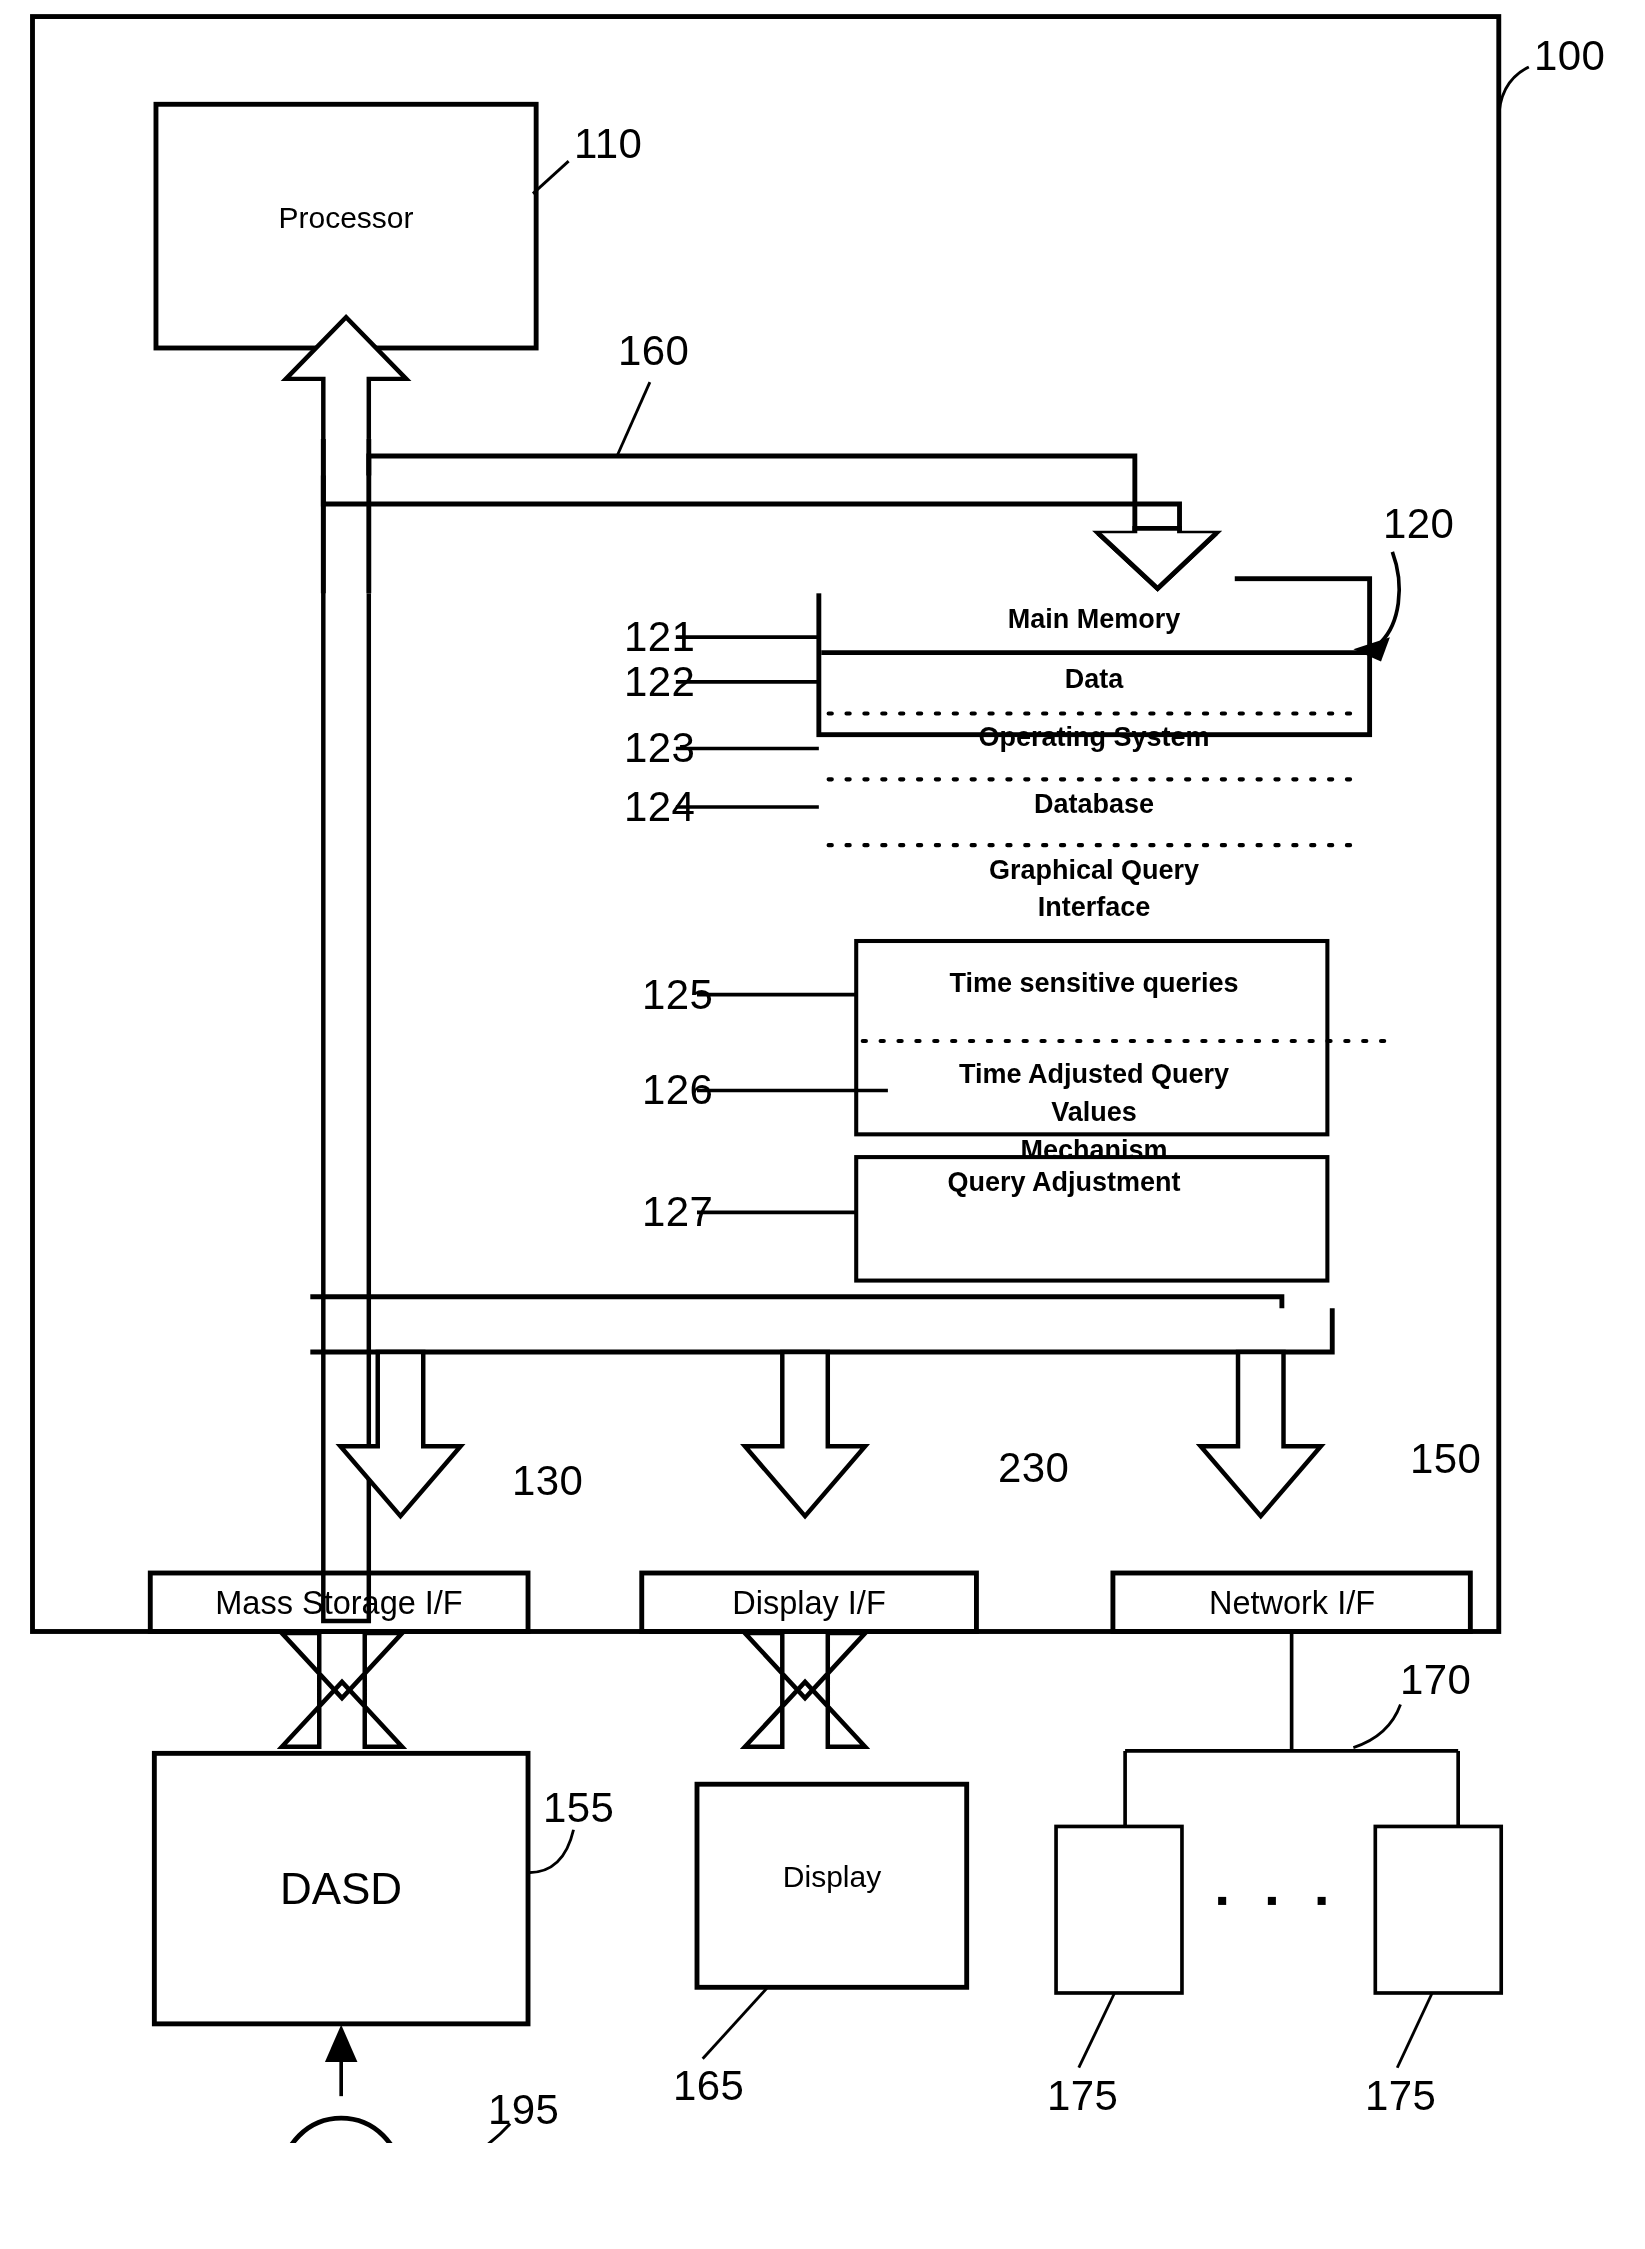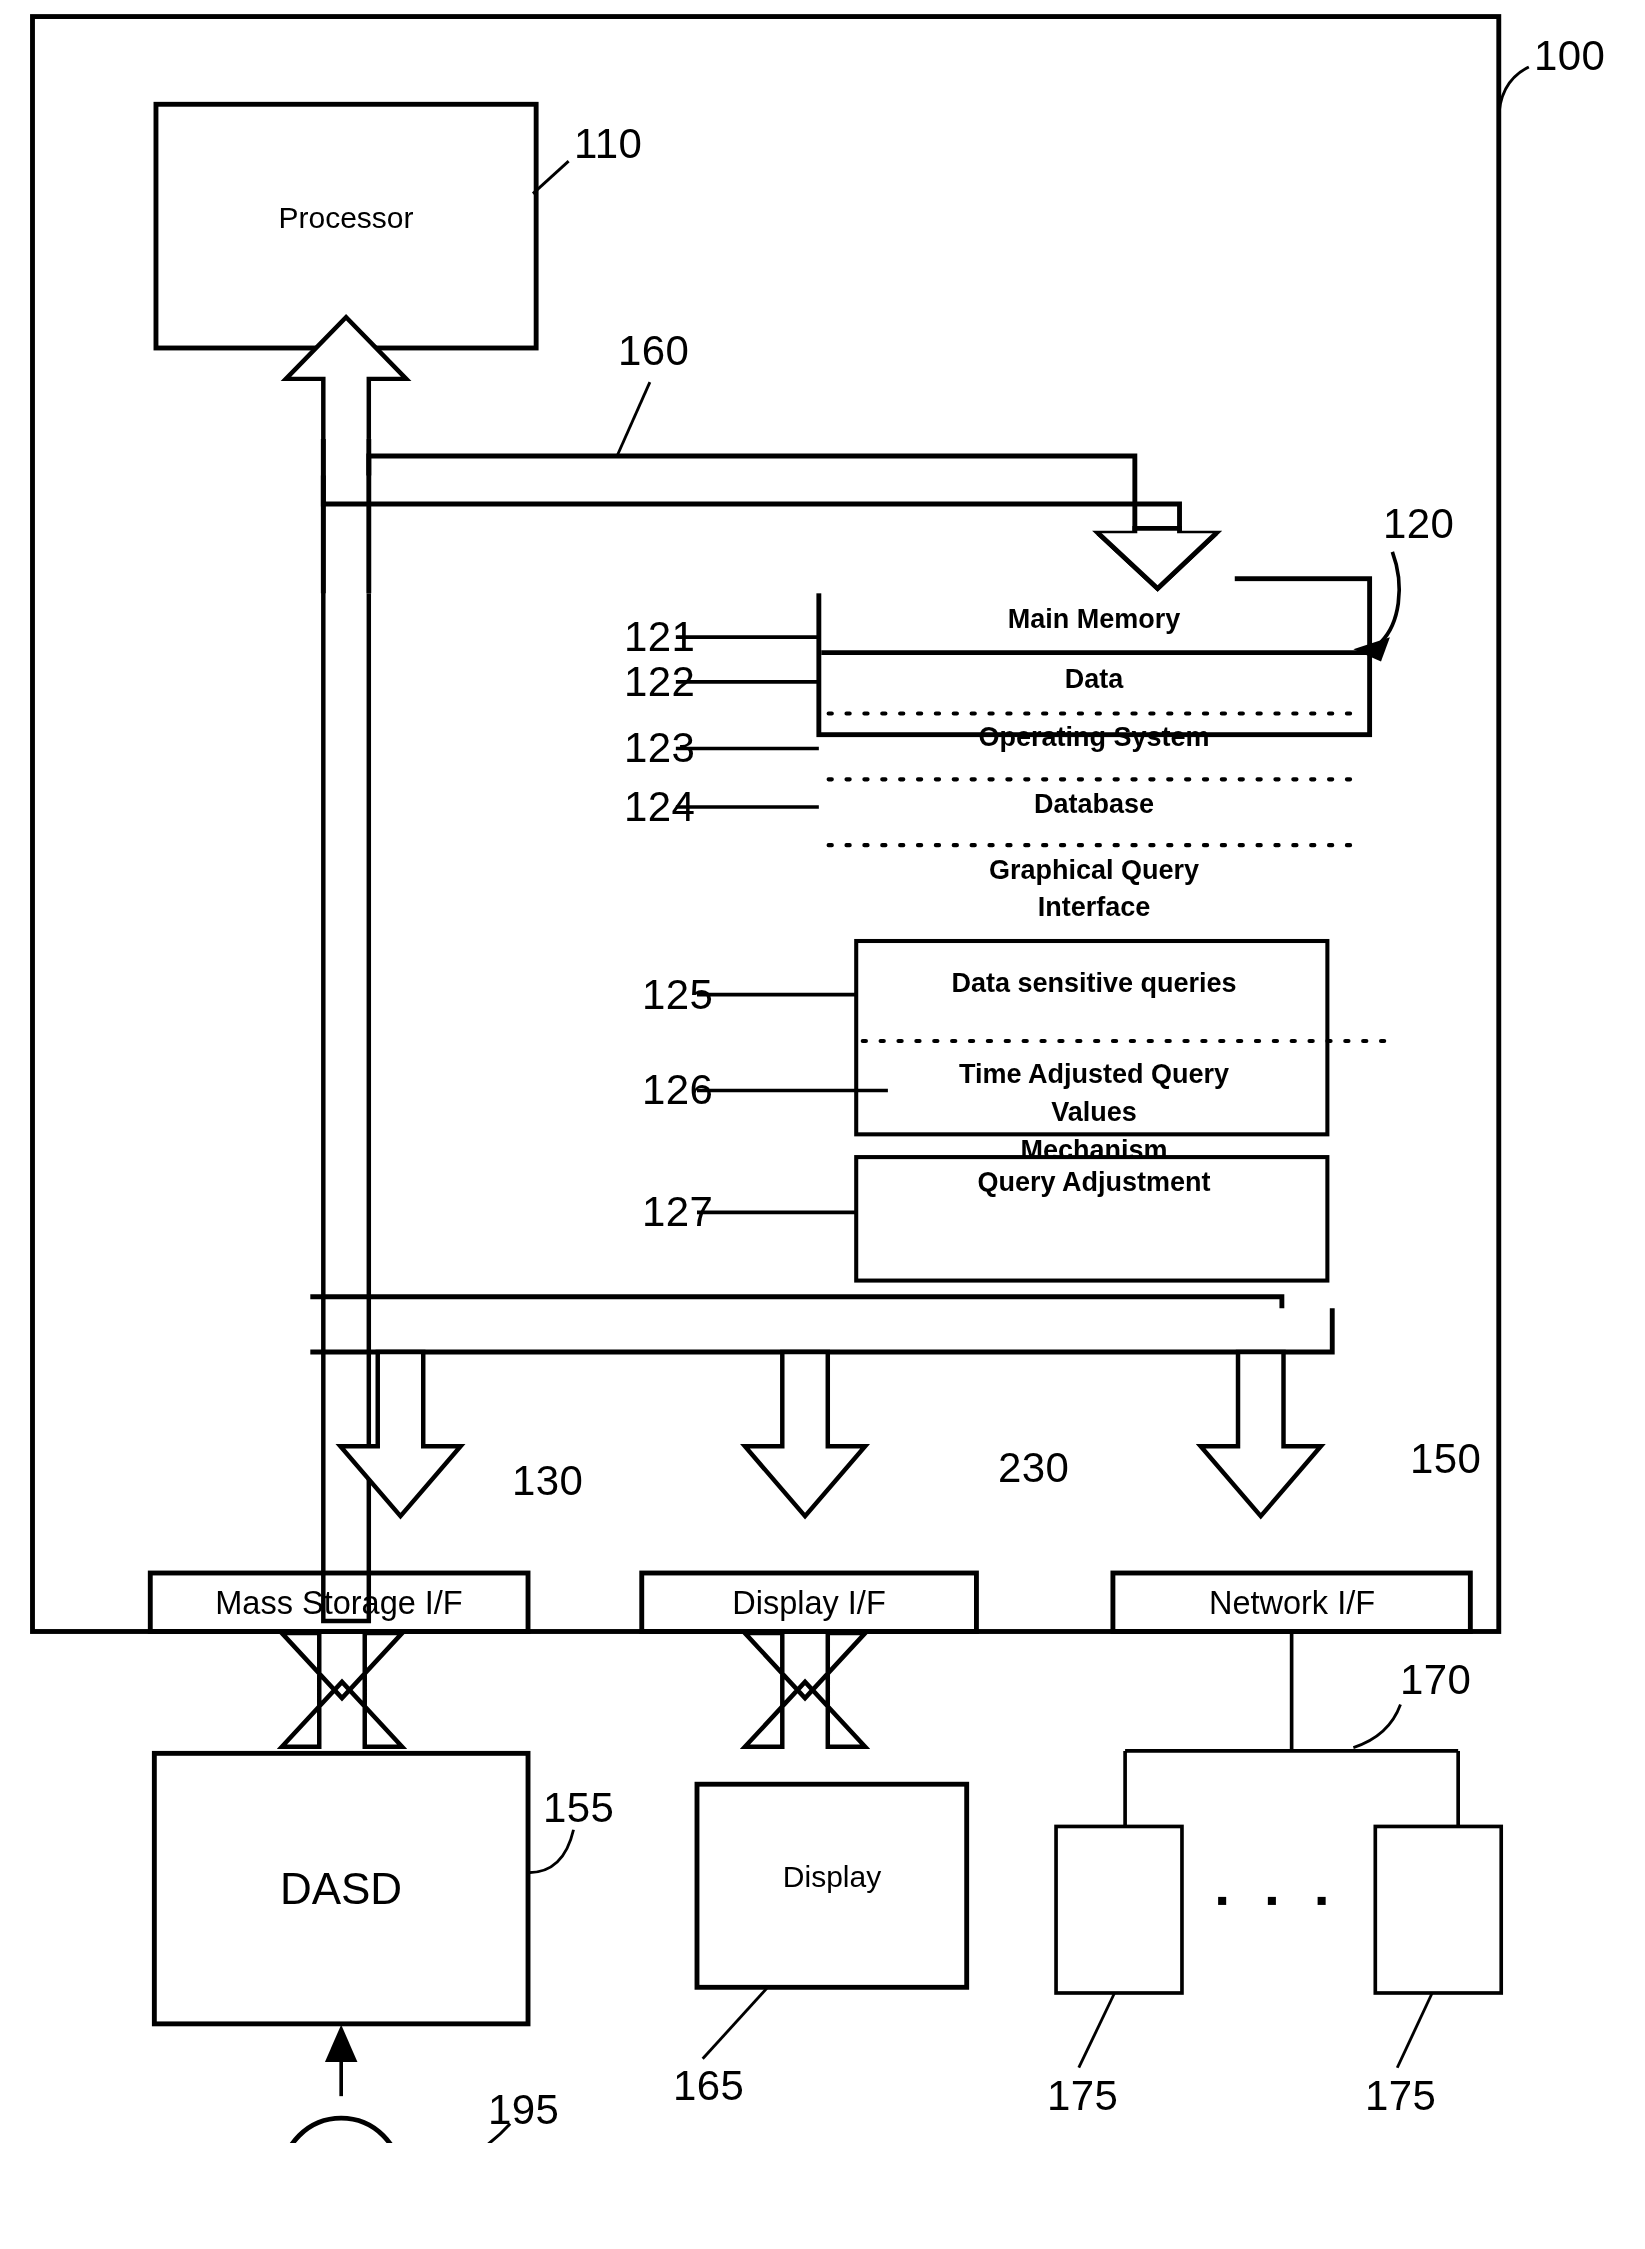--- a/index.html
+++ b/index.html
@@ -170,26 +170,26 @@
 
   <div class="lbl bcap center" style="left:1094px;top:605px;">Main Memory</div>
 
   <div class="lbl bcap center" style="left:1094px;top:665px;">Data</div>
   <div class="lbl bcap center" style="left:1094px;top:723px;">Operating System</div>
   <div class="lbl bcap center" style="left:1094px;top:790px;">Database</div>
 
   <div class="lbl bcap center" style="left:1094px;top:856px;">Graphical Query</div>
   <div class="lbl bcap center" style="left:1094px;top:893px;">Interface</div>
 
-  <div class="lbl bcap center" style="left:1094px;top:969px;">Data sensitive queries</div>
+  <div class="lbl bcap center" style="left:1094px;top:969px;">Time sensitive queries</div>
 
   <div class="lbl bcap center" style="left:1094px;top:1060px;">Time Adjusted Query</div>
   <div class="lbl bcap center" style="left:1094px;top:1098px;">Values</div>
 
-  <div class="lbl bcap center" style="left:1094px;top:1168px;">Query Adjustment</div>
+  <div class="lbl bcap center" style="left:1064px;top:1168px;">Query Adjustment</div>
   <div class="lbl bcap center" style="left:1094px;top:1136px;">Mechanism</div>
 
   <div class="lbl bcap2 center" style="left:339px;top:1586px;">Mass Storage I/F</div>
   <div class="lbl bcap2 center" style="left:809px;top:1586px;">Display I/F</div>
   <div class="lbl bcap2 center" style="left:1292px;top:1586px;">Network I/F</div>
 
   <div class="lbl center" style="left:1279px;top:1883px;font-size:32.5px;letter-spacing:14.6px;font-weight:700;">▪ ▪ ▪</div>
 
 </div>
 

